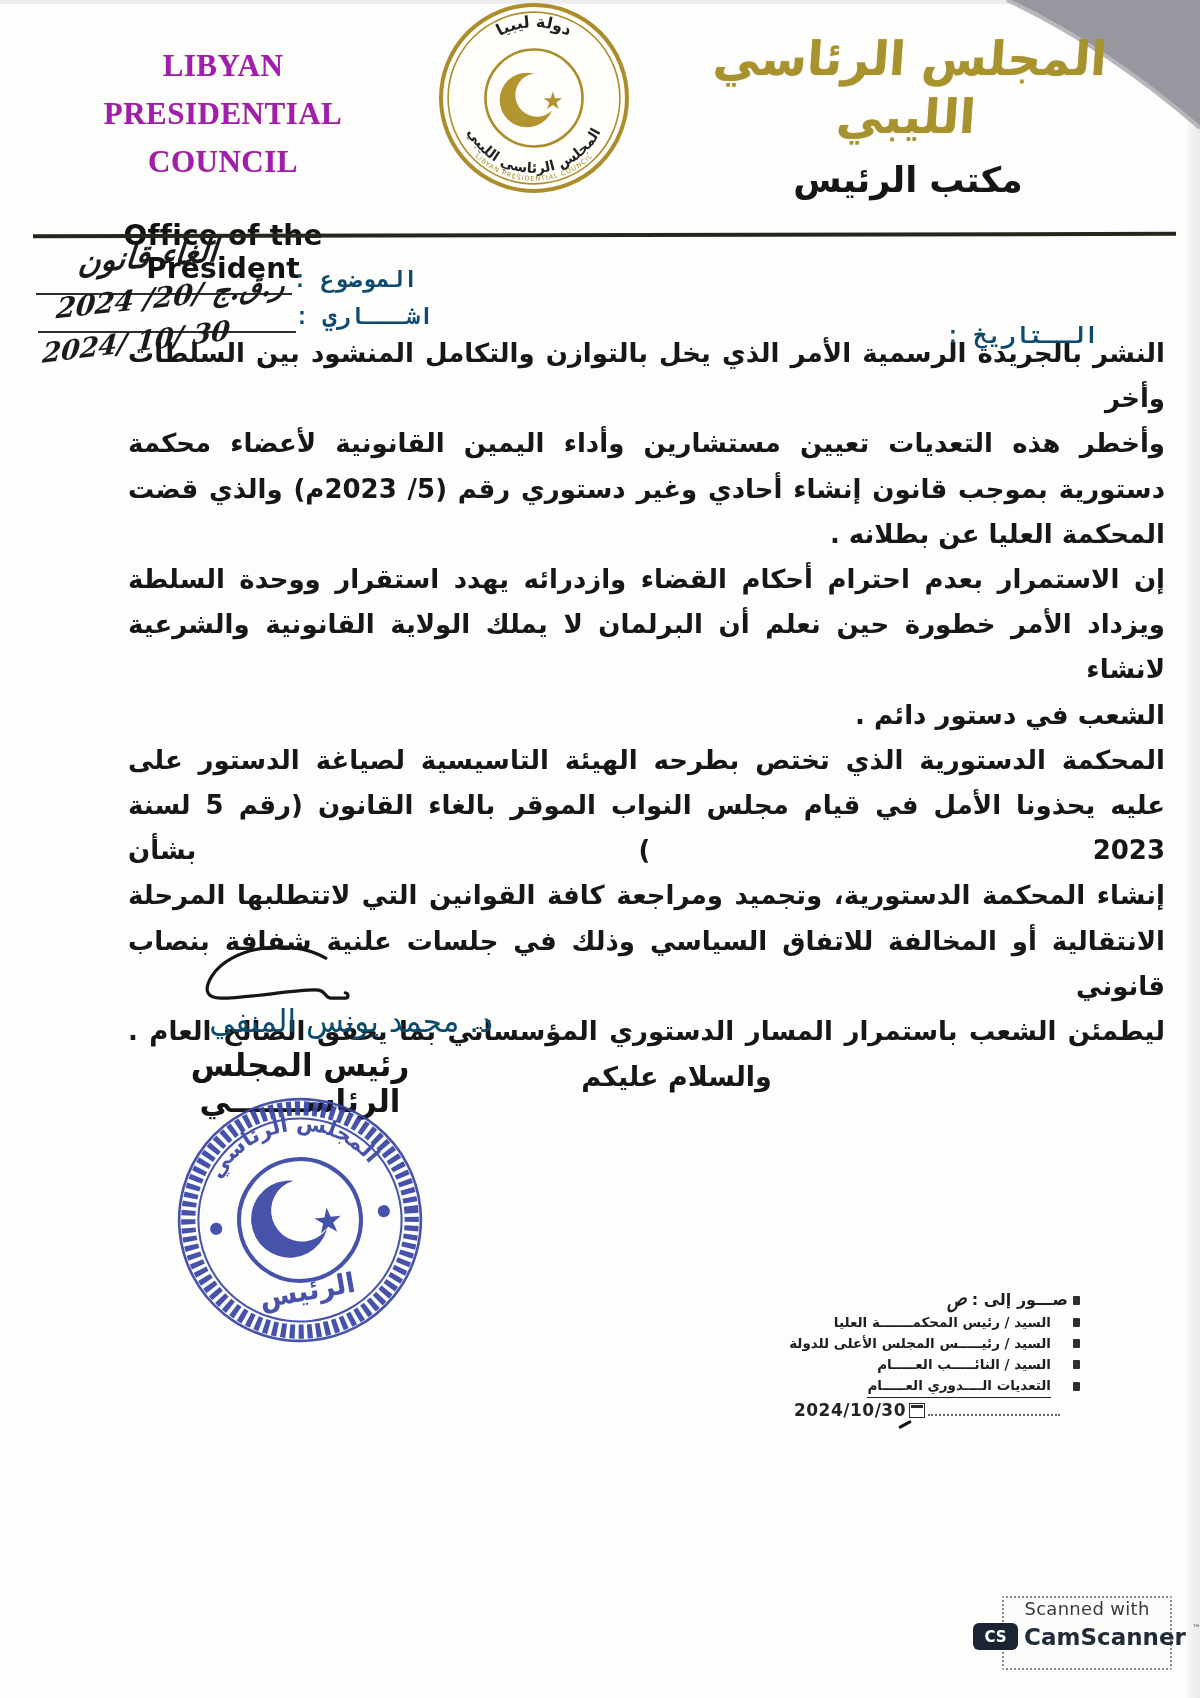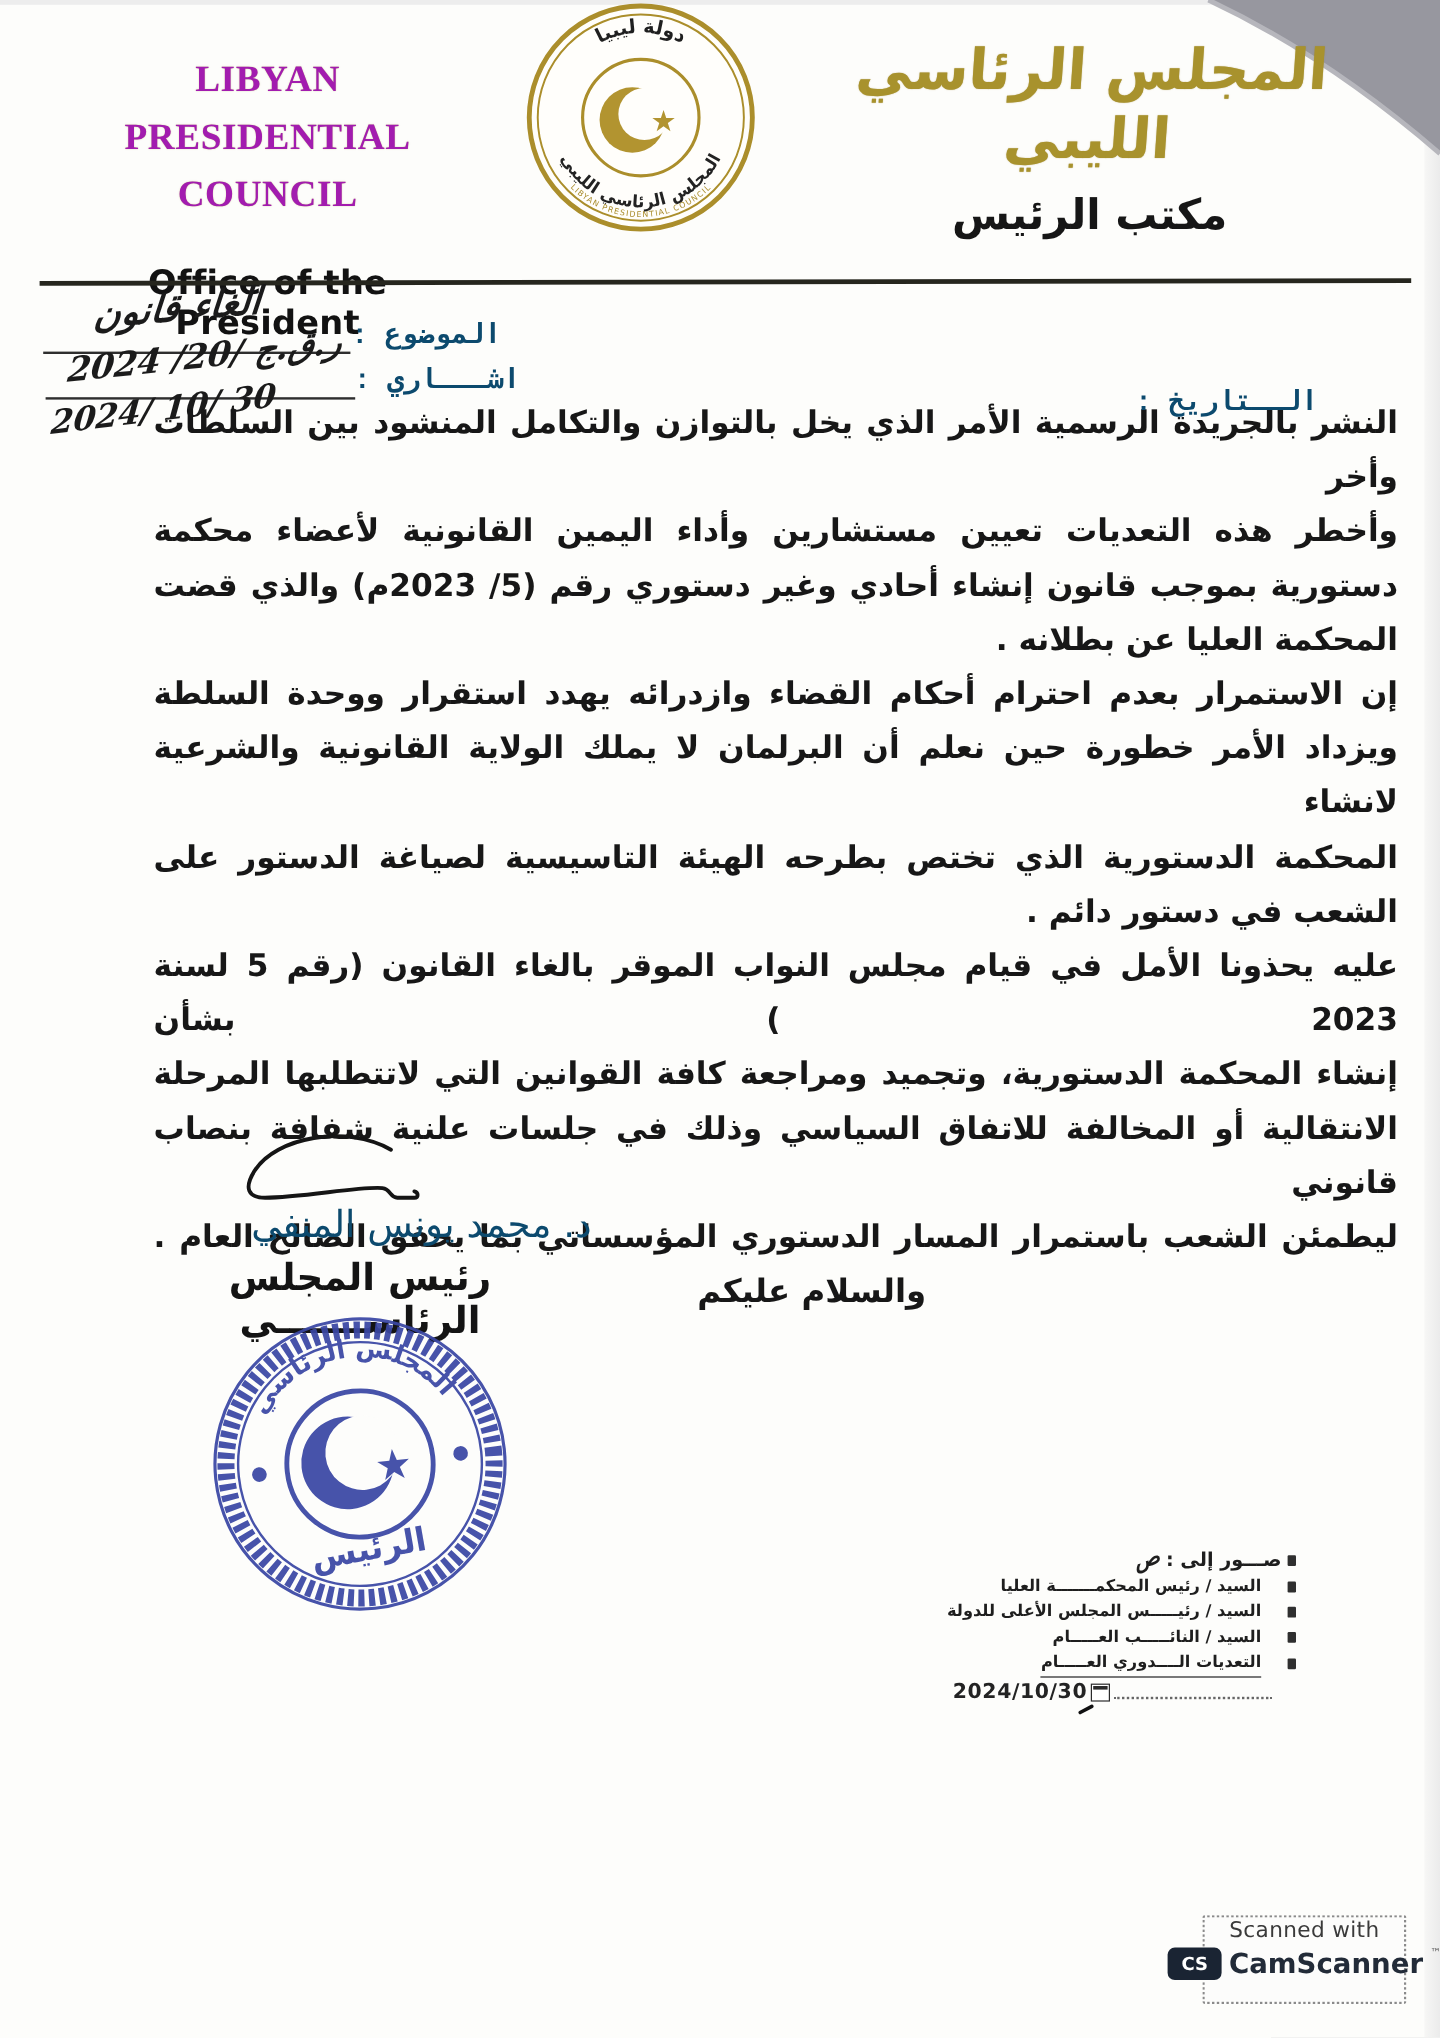--- a/index.html
+++ b/index.html
@@ -139,22 +139,22 @@
   <div class="hand" style="left:42px;top:326px;font-size:27px;transform:rotate(-7deg) skewX(-12deg);direction:ltr;">2024/ 10/ 30</div>
   <div class="lbl" style="left:946px;top:322px;z-index:3;">الــتاريخ :</div>
 
   <div class="body-text">
     <div class="bline full">النشر بالجريدة الرسمية الأمر الذي يخل بالتوازن والتكامل المنشود بين السلطات وأخر</div>
     <div class="bline full">وأخطر هذه التعديات  تعيين مستشارين وأداء اليمين القانونية لأعضاء محكمة</div>
     <div class="bline full">دستورية بموجب قانون إنشاء أحادي وغير دستوري رقم (5/ 2023م) والذي قضت</div>
     <div class="bline short">المحكمة العليا عن بطلانه .</div>
     <div class="bline full">إن الاستمرار بعدم احترام أحكام القضاء وازدرائه يهدد استقرار ووحدة السلطة</div>
     <div class="bline full">ويزداد الأمر خطورة حين نعلم أن البرلمان  لا يملك الولاية القانونية والشرعية لانشاء</div>
+    <div class="bline short">الشعب في دستور دائم .</div>
     <div class="bline full">المحكمة الدستورية الذي تختص بطرحه الهيئة التاسيسية لصياغة الدستور على</div>
-    <div class="bline short">الشعب في دستور دائم .</div>
     <div class="bline full">عليه يحذونا الأمل في قيام مجلس النواب الموقر بالغاء القانون (رقم 5 لسنة 2023 ) بشأن</div>
     <div class="bline full">إنشاء المحكمة الدستورية، وتجميد ومراجعة كافة القوانين التي لاتتطلبها المرحلة</div>
     <div class="bline full">الانتقالية أو المخالفة للاتفاق السياسي وذلك في جلسات علنية شفافة بنصاب قانوني</div>
     <div class="bline full">ليطمئن الشعب باستمرار المسار الدستوري المؤسساتي بما يحقق الصالح العام .</div>
     <div class="closing">والسلام عليكم</div>
   </div>
 
   <svg class="sig-swoosh" viewBox="0 0 180 70">
     <path d="M146 16 C 104 -8, 38 4, 18 36 C 8 52, 12 61, 28 61 C 62 61, 118 50, 138 52 C 146 53, 145 61, 152 61 L 168 61 C 172 61, 172 56, 168 55" fill="none" stroke="#151515" stroke-width="3.6" stroke-linecap="round"></path>
   </svg>

